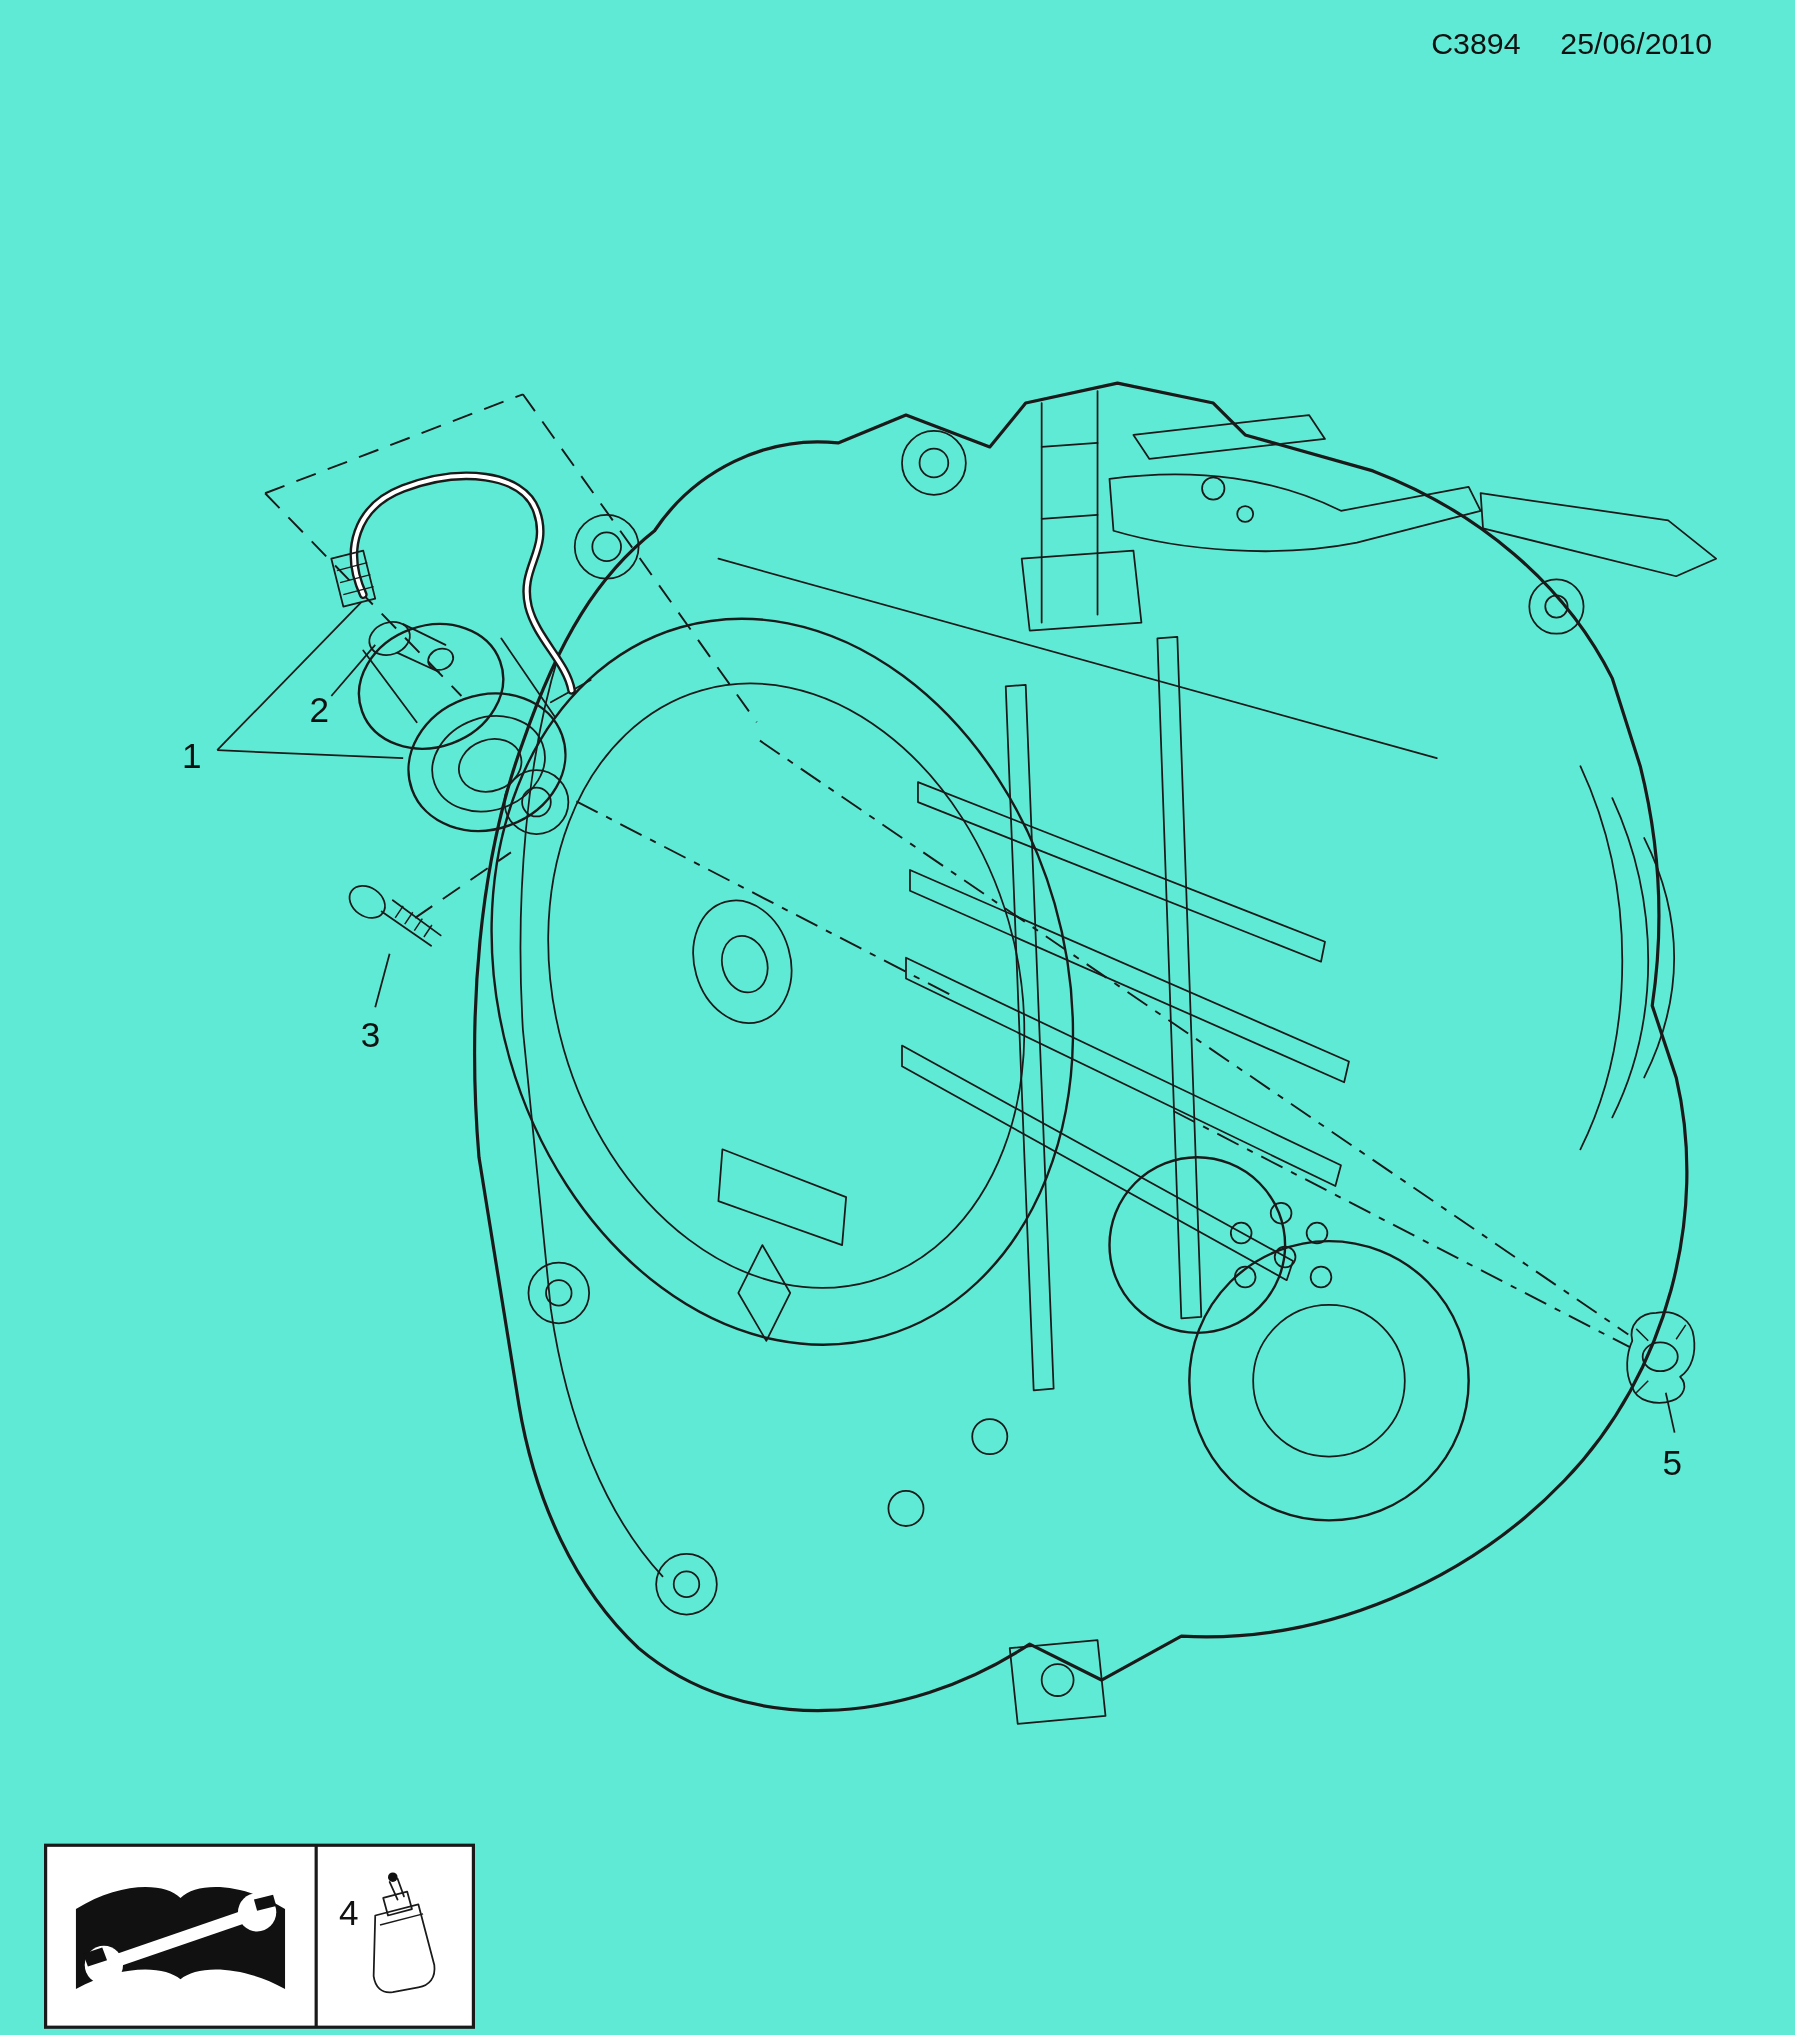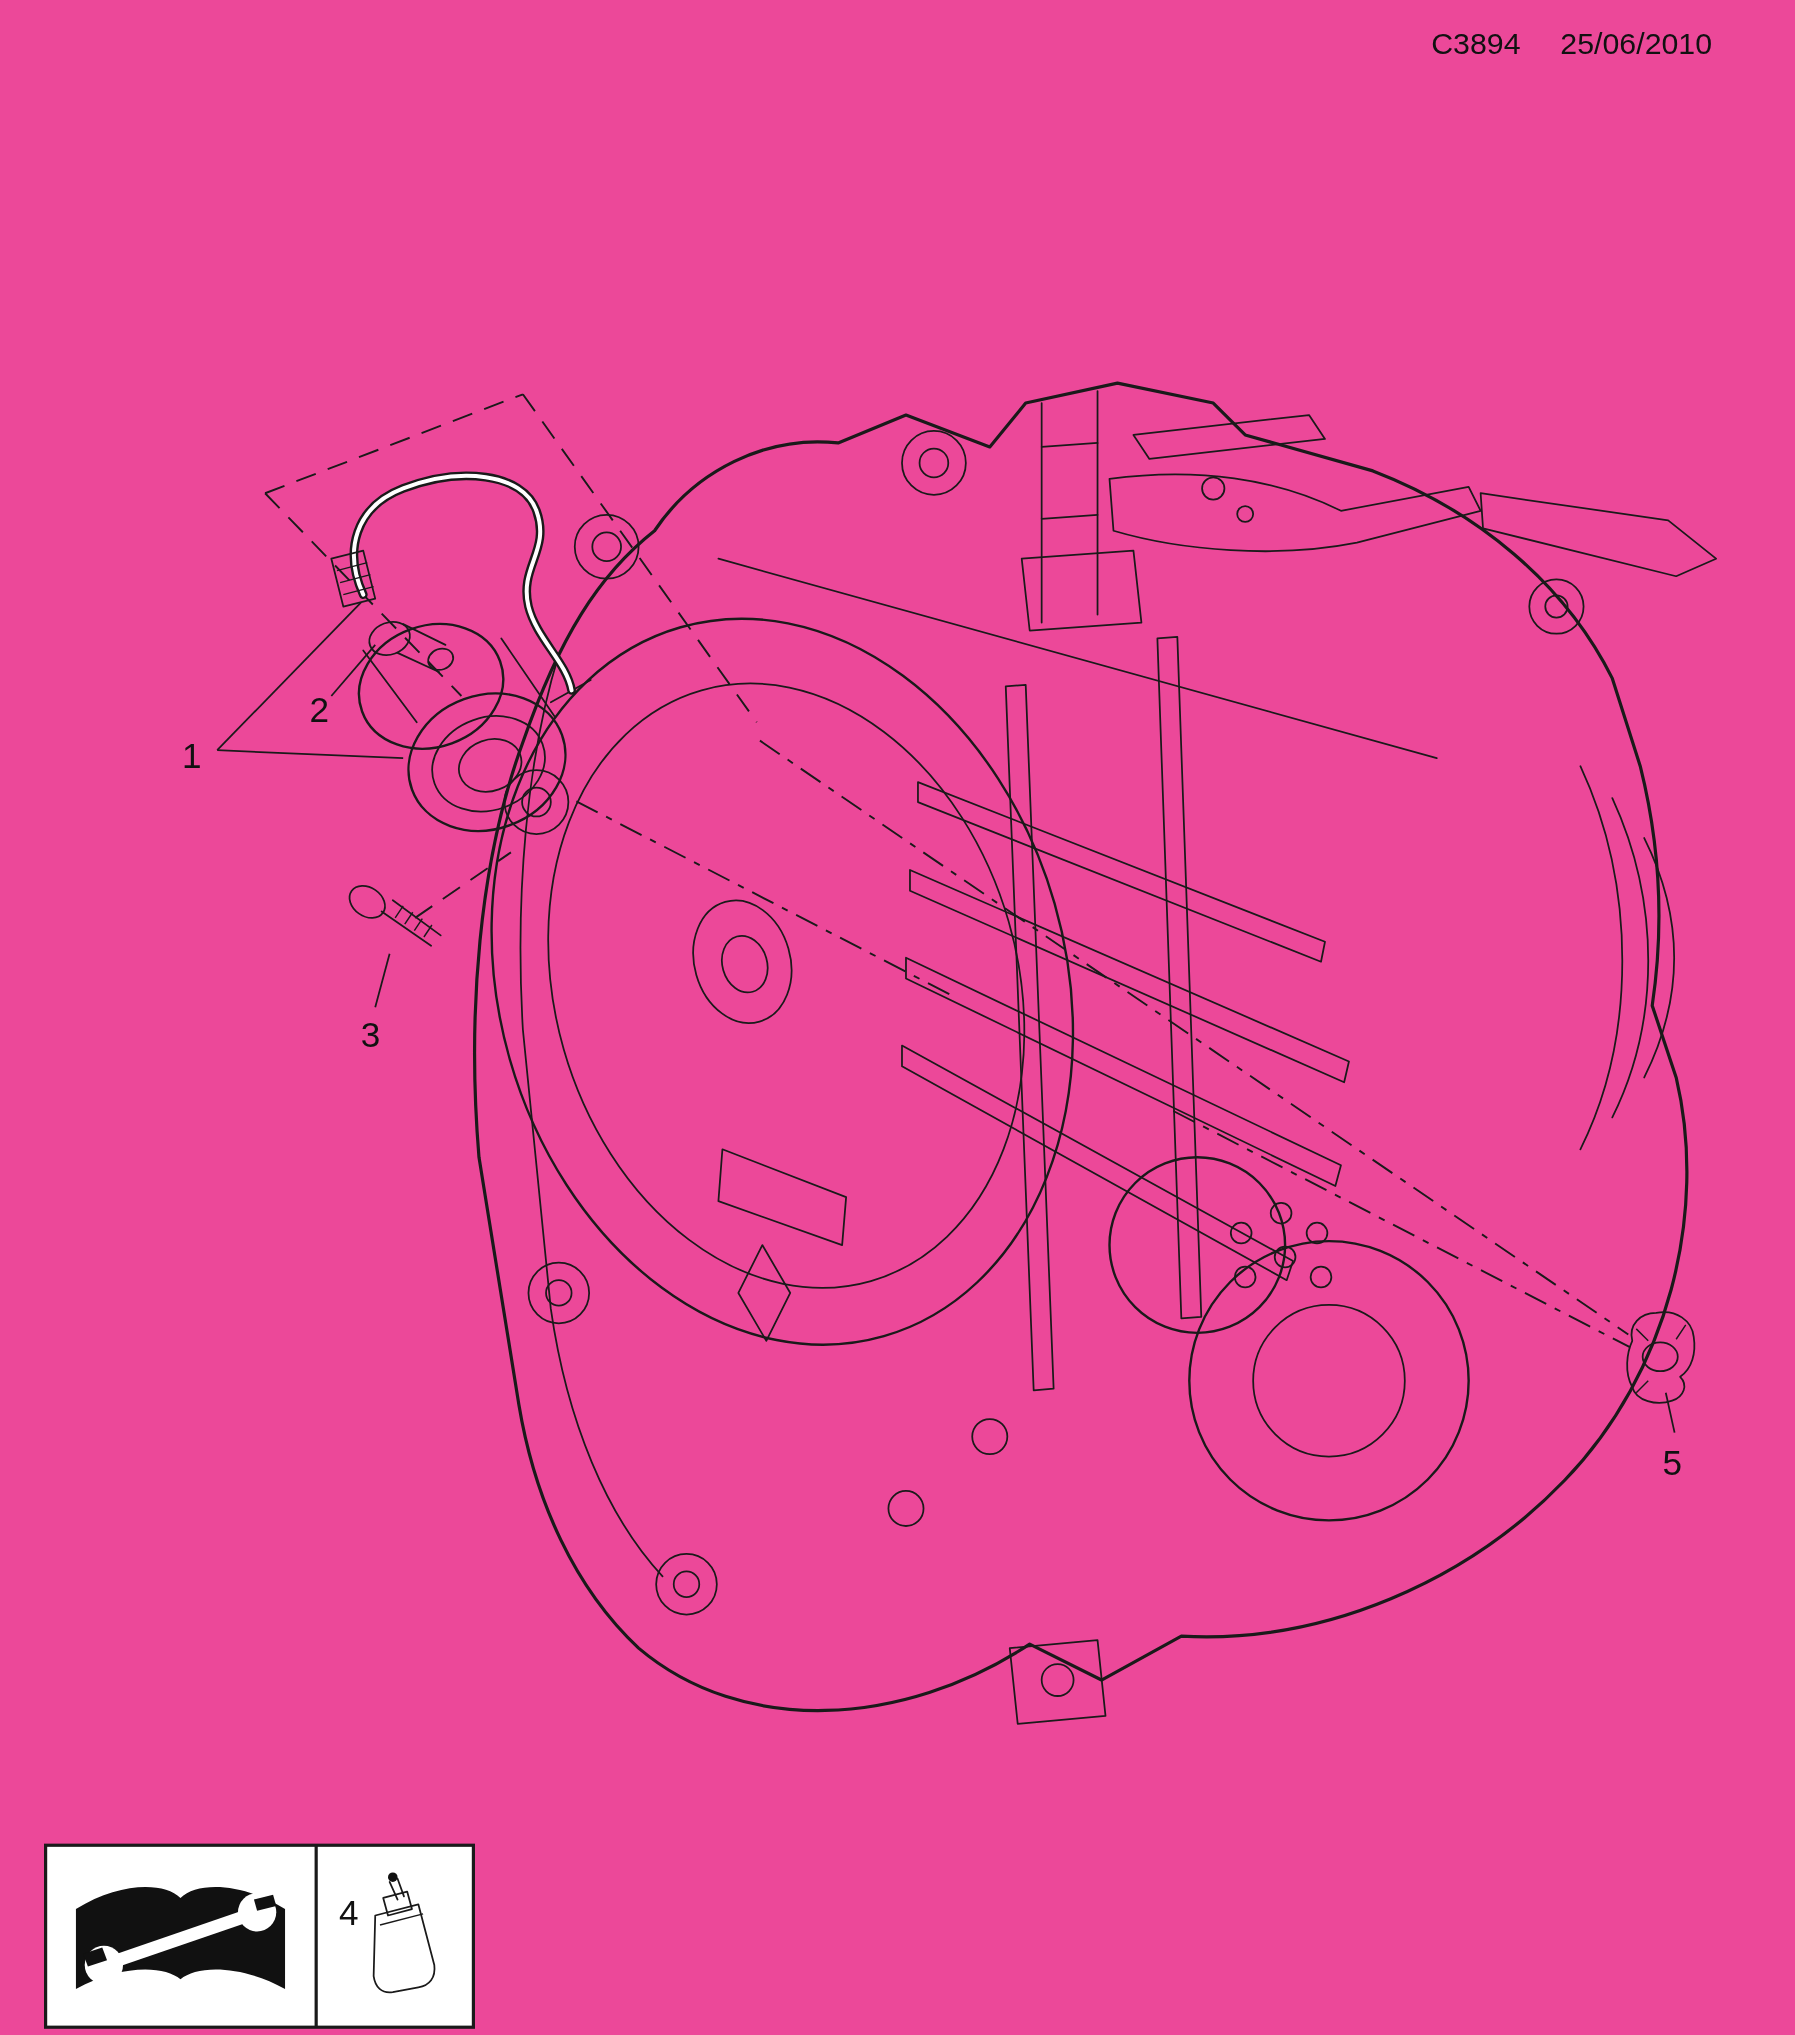--- a/index.html
+++ b/index.html
@@ -1,16 +1,16 @@
 <!DOCTYPE html>
 <html style="font-size:12.8px"><head>
 <meta charset="utf-8">
 <style>
   html,body{margin:0;padding:0;background:#ffffff;}
-  .page{position:relative;width:1796px;height:2036px;background:#ec4899;overflow:hidden;
+  .page{position:relative;width:1796px;height:2036px;background:#5eead4;overflow:hidden;
         font-family:"Liberation Sans","DejaVu Sans",sans-serif;text-align:center;}
   svg{position:absolute;left:0;top:0;}
   .ln{fill:none;stroke:#1a1a1a;stroke-width:3;stroke-linecap:round;stroke-linejoin:round;}
   .ln2{fill:none;stroke:#1a1a1a;stroke-width:2.2;stroke-linecap:round;stroke-linejoin:round;}
   .thin{fill:none;stroke:#1a1a1a;stroke-width:1.8;}
   .thick{fill:none;stroke:#1a1a1a;stroke-width:4;stroke-linejoin:round;}
   .dash{fill:none;stroke:#1a1a1a;stroke-width:2.4;stroke-dasharray:26 16;}
   .dashdot{fill:none;stroke:#1a1a1a;stroke-width:2.4;stroke-dasharray:30 12 8 12;}
   .leader{fill:none;stroke:#1a1a1a;stroke-width:2.2;}
   .pipeO{fill:none;stroke:#1a1a1a;stroke-width:11;stroke-linecap:round;}

